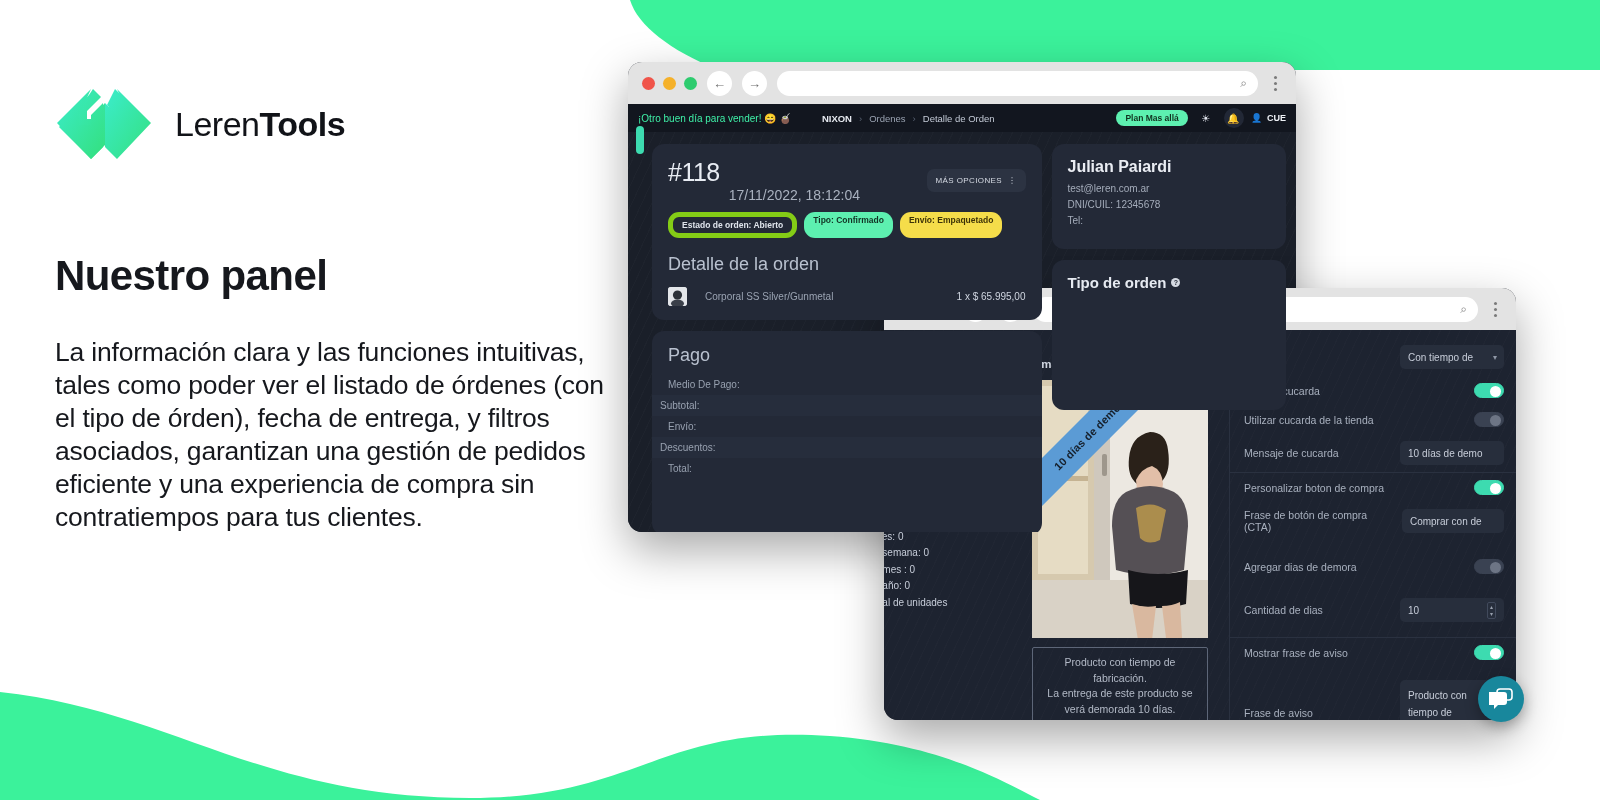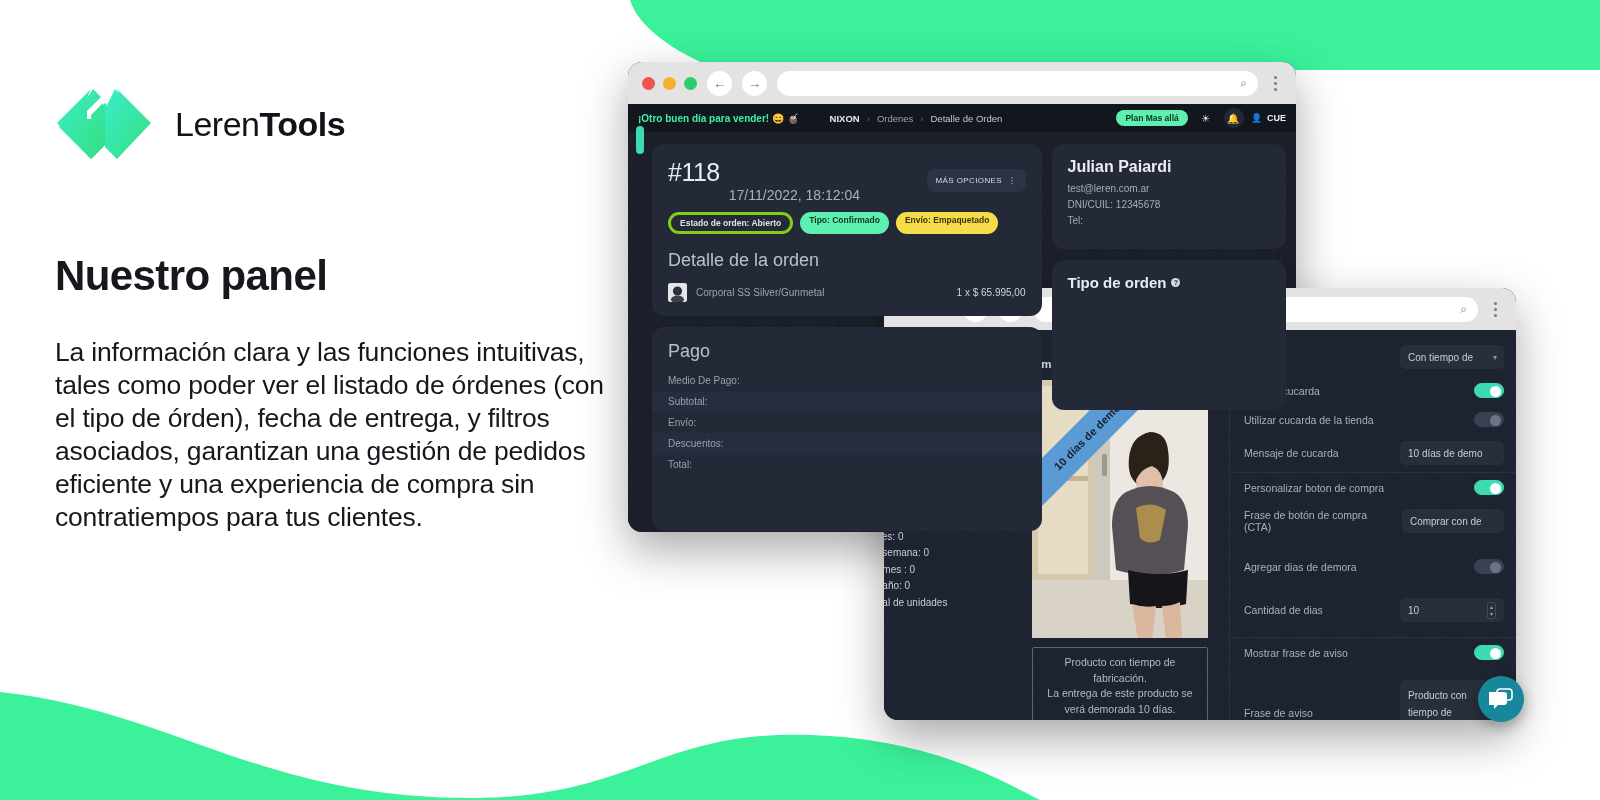--- a/index.html
+++ b/index.html
@@ -77,21 +77,21 @@
 
   
   #win1 { left: 628px; top: 62px; width: 668px; height: 470px; }
   #win1 .app { height: 428px; background: #1a1f29; position: relative;
                background-image:
                  repeating-linear-gradient(115deg, rgba(255,255,255,.018) 0 1px, transparent 1px 9px); }
   .topnav {
     height: 28px; background: #12161f; display: flex; align-items: center;
     padding: 0 10px; gap: 12px; font-size: 10px; position: relative; z-index: 3;
   }
-  .greet { color: #3ff0a8; font-weight: 700; font-size: 10px; white-space: nowrap; }
+  .greet { color: #3ff0a8; font-weight: 400; font-size: 10px; white-space: nowrap; }
   .greet .emo { font-size: 10px; }
   .crumbs { display: flex; align-items: center; gap: 7px; margin-left: 18px;
             color: #9aa3b2; font-size: 9.5px; white-space: nowrap; }
   .crumbs .cur { color: #c3cad6; }
   .crumbs .b0 { color: #e6eaf0; font-weight: 700; }
   .crumbs .sep { color: #5a6373; }
   .topnav-right { margin-left: auto; display: flex; align-items: center; gap: 8px; }
   .plan-pill {
     background: #5df0b0; color: #11321f; border-radius: 11px;
     padding: 3px 9px; font-size: 8.5px; font-weight: 600; white-space: nowrap;
@@ -118,34 +118,34 @@
   .ord-head { display: flex; align-items: flex-start; }
   .ord-num { font-size: 25px; color: #e8ecf3; font-weight: 400; letter-spacing: -0.5px; }
   .ord-date { font-size: 14px; color: #a9b1bf; margin-left: 9px; margin-top: 29px; }
   .more-btn {
     margin-left: auto; background: #2c3342; border-radius: 7px;
     padding: 7px 9px; font-size: 8px; color: #d6dbe4; letter-spacing: .4px;
     display: flex; align-items: center; gap: 6px; align-self: center;
   }
   .chips { display: flex; gap: 7px; margin-top: 9px; flex-wrap: wrap; }
   .chip { border-radius: 11px; padding: 3px 9px; font-size: 8.5px; font-weight: 700; white-space: nowrap; }
-  .chip.outline { border: 3px solid #84cc16; color: #dfe4ec; }
+  .chip.outline { border: 5px solid #84cc16; color: #dfe4ec; }
   .chip.green { background: #5df0b0; color: #123324; }
   .chip.yellow { background: #f5dd4a; color: #3d3307; }
   .sec-title { font-size: 18px; color: #b9c1cf; margin: 16px 0 12px; font-weight: 400; }
-  .line-item { display: flex; align-items: center; gap: 9px; }
+  .line-item { display: flex; align-items: center; gap: 18px; }
   .thumb { width: 19px; height: 19px; border-radius: 3px; background: #cfd3da; overflow: hidden; }
   .li-name { font-size: 10px; color: #9aa3b2; }
   .li-price { margin-left: auto; font-size: 10px; color: #cfd5e0; }
 
   .pay-title, .del-title { font-size: 18px; color: #b9c1cf; font-weight: 400; margin-bottom: 8px; }
   .pay-row {
     font-size: 10px; color: #98a1b0; padding: 5px 0 5px 0;
   }
-  .pay-row.alt { background: #262d3c; margin: 0 -16px; padding-left: 16px; padding-right: 16px; }
+  .pay-row.alt { background: #262d3c; margin: 0 -16px; padding-left: 8px; padding-right: 16px; }
   .cust-name { font-size: 16px; color: #eaedf3; font-weight: 600; margin-bottom: 7px; }
   .cust-line { font-size: 10px; color: #a4acba; margin-bottom: 5px; }
   .ord-type-title { font-size: 15px; color: #e6eaf1; font-weight: 600; display: flex; align-items: center; gap: 5px; }
   .info-dot {
     width: 9px; height: 9px; border-radius: 50%; background: #d5dae2; color: #232937;
     font-size: 7px; display: inline-flex; align-items: center; justify-content: center; font-weight: 700;
   }
 
   
   #win2 { left: 884px; top: 288px; width: 632px; height: 432px; }

